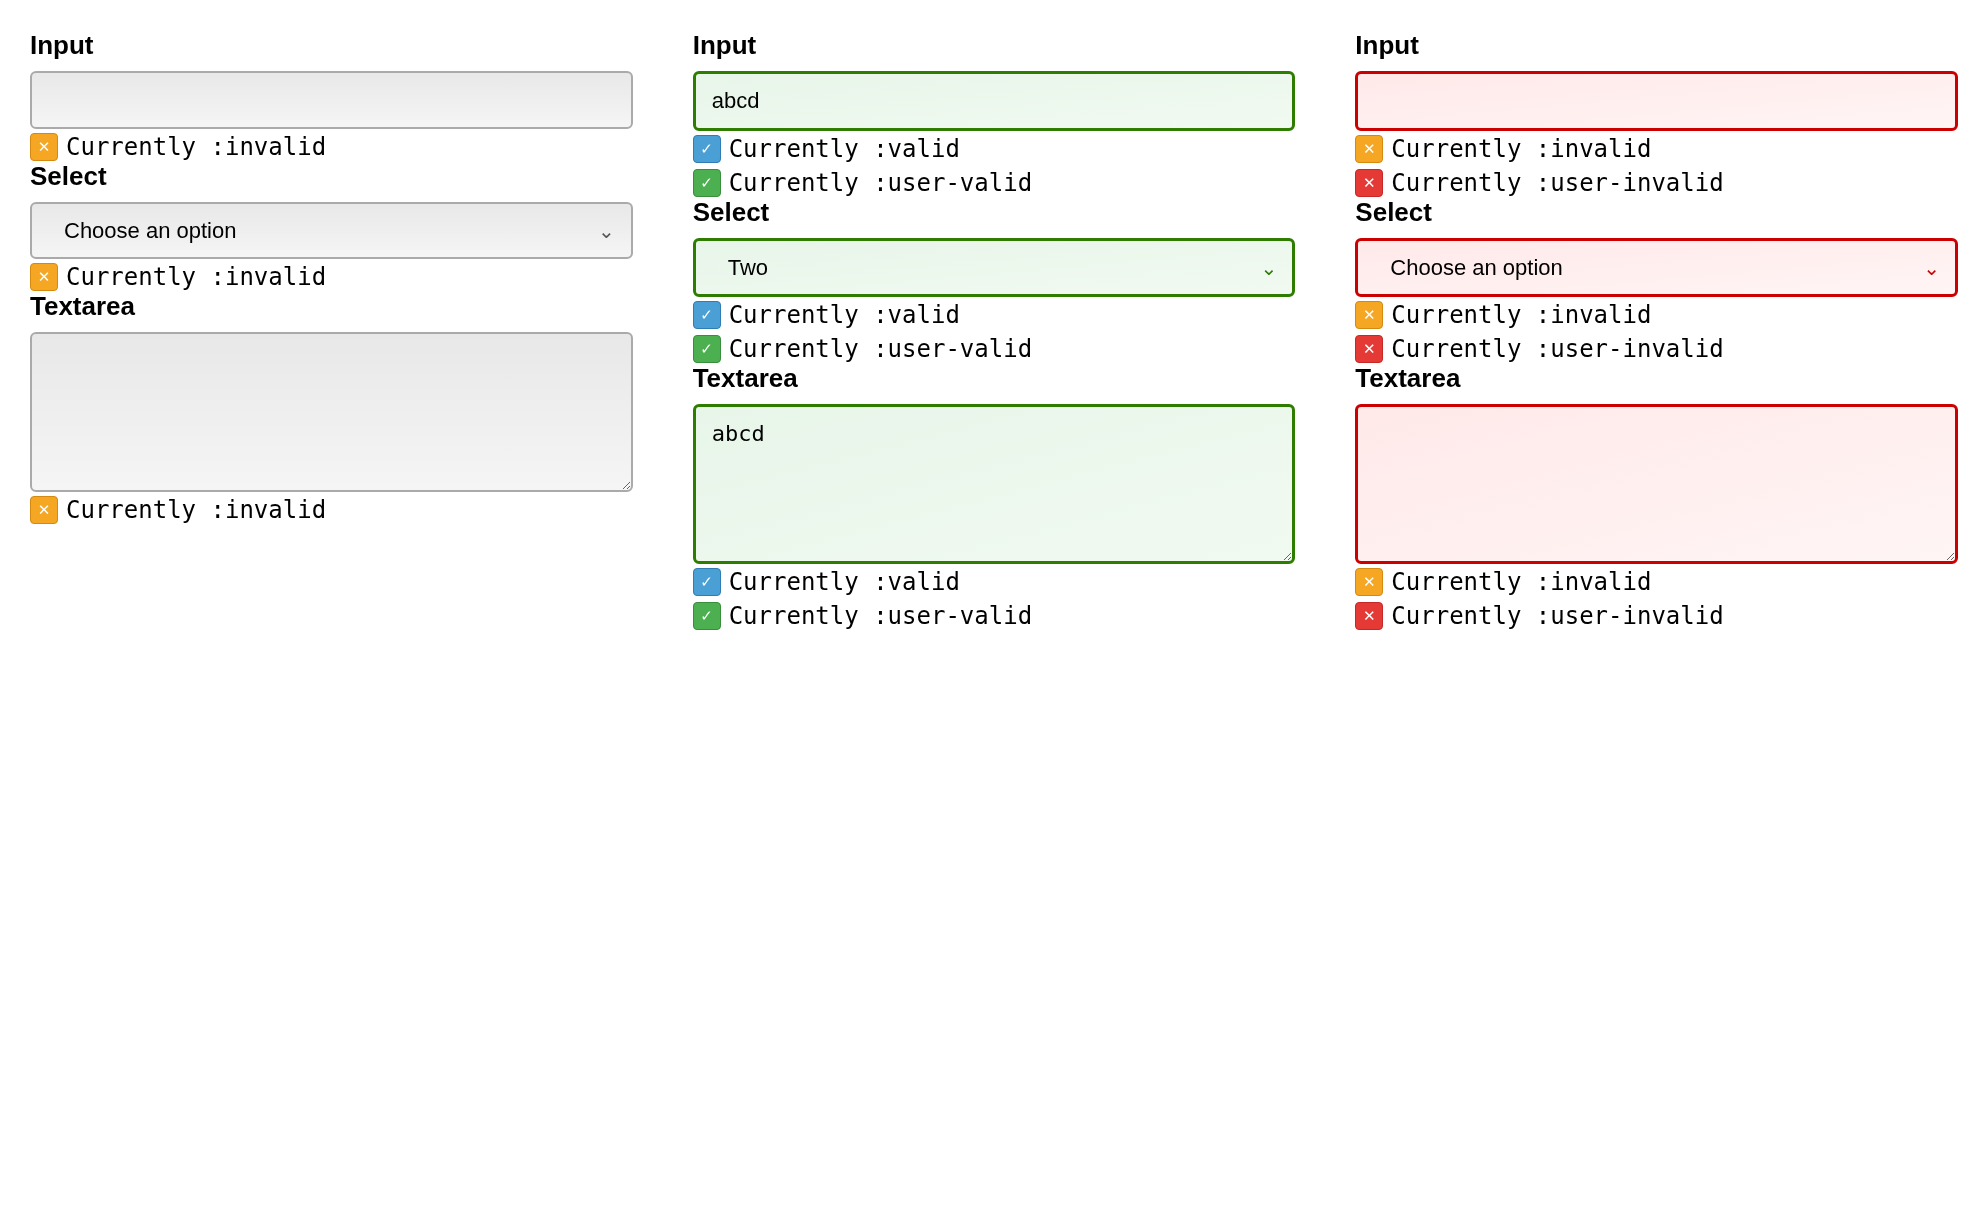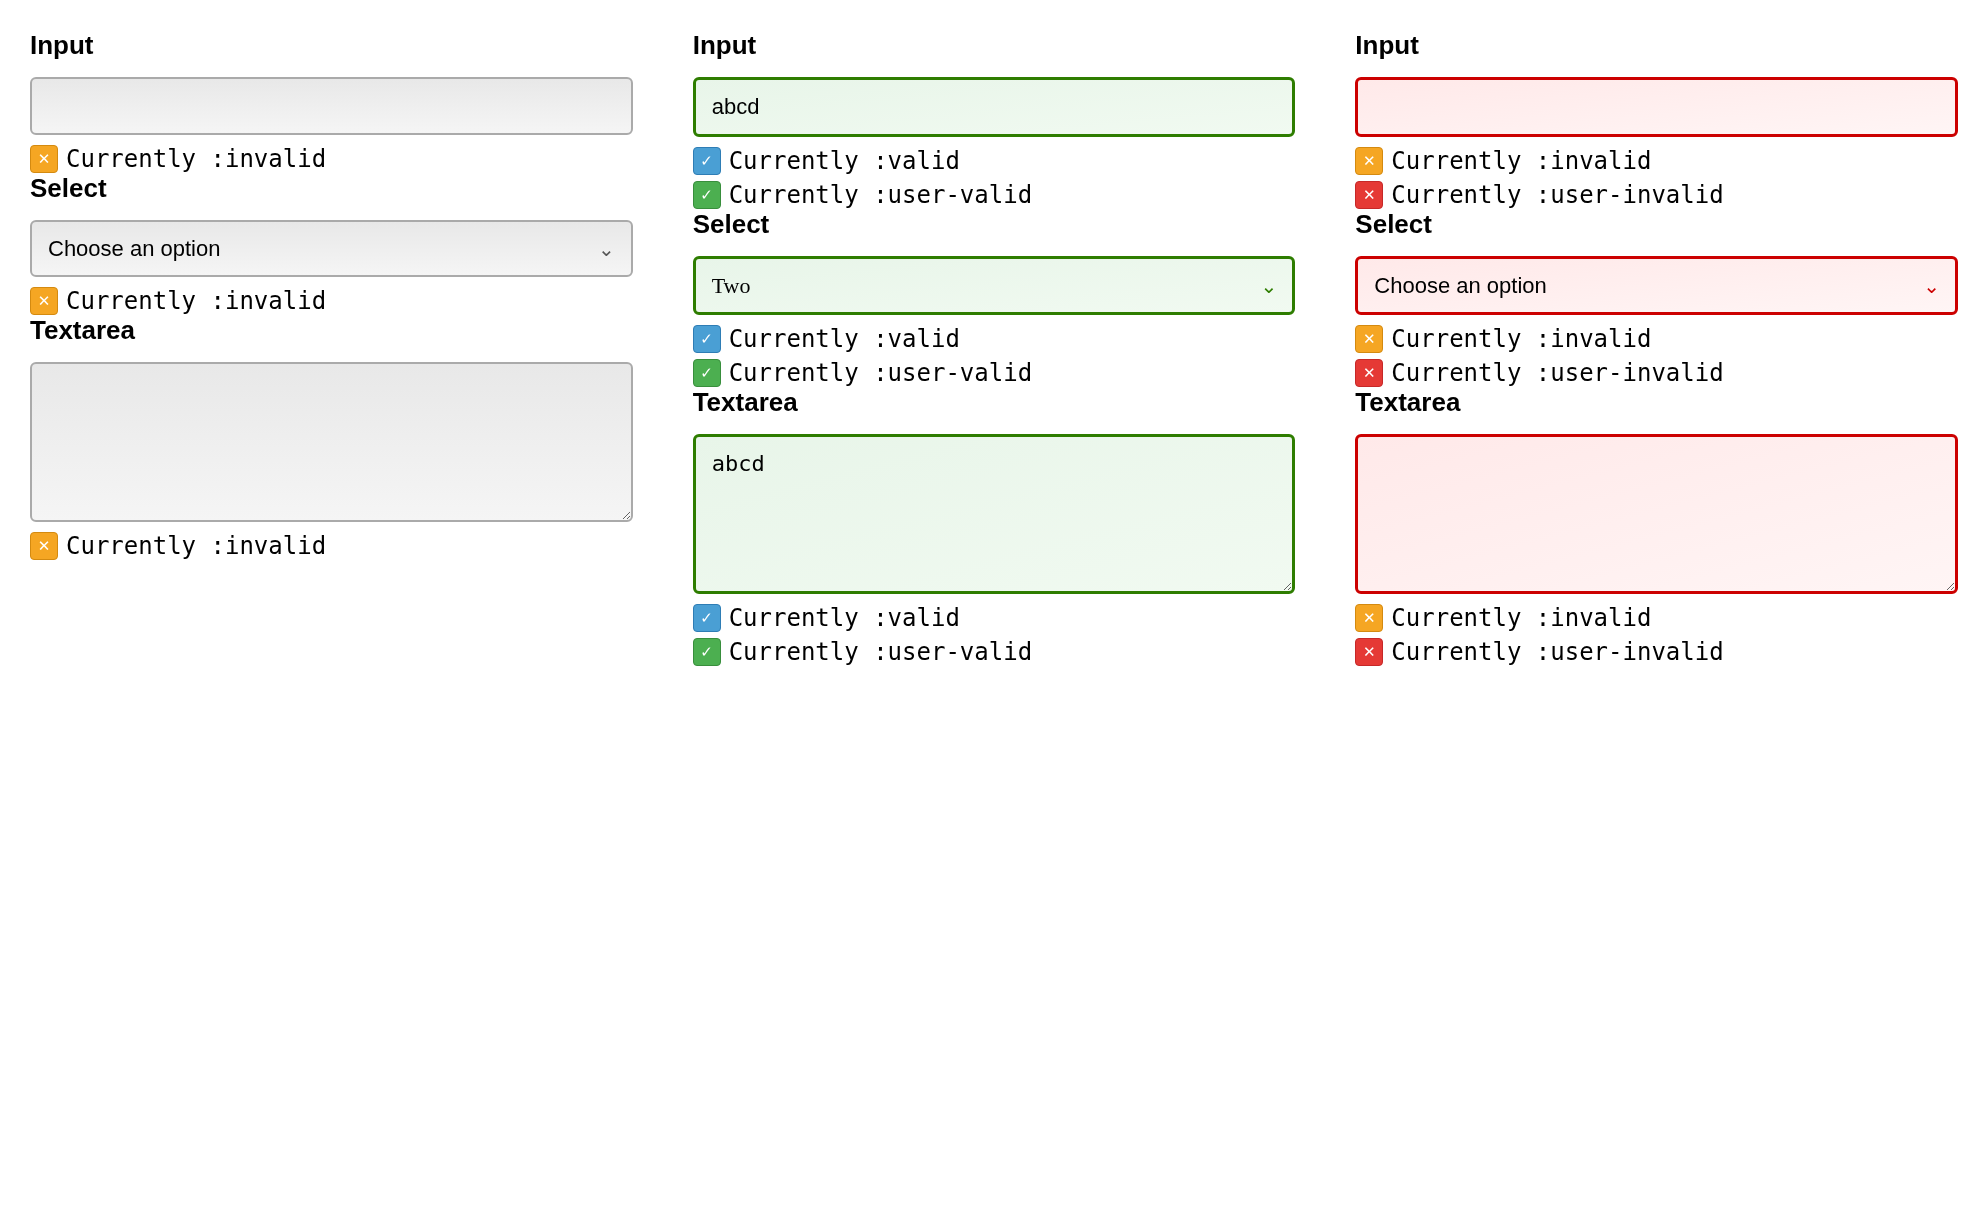--- a/index.html
+++ b/index.html
@@ -11,21 +11,21 @@
       min-height: 1219px;
     }
     .grid {
       display: grid;
       grid-template-columns: repeat(3, 1fr);
       gap: 50px 60px;
     }
     .cell {
       display: flex;
       flex-direction: column;
-      gap: 10px;
+      gap: 4px;
     }
     .section-title {
       font-size: 26px;
       font-weight: bold;
       margin-bottom: 6px;
     }
     
     .input-field {
       width: 100%;
       padding: 14px 16px;
@@ -45,36 +45,35 @@
       background: linear-gradient(to bottom right, #ffe9e9, #fff5f5);
       border: 3px solid #cc0000;
     }
     
     .select-wrapper {
       position: relative;
       width: 100%;
     }
     .select-field {
       width: 100%;
-      padding: 14px 50px 14px 16px;
+      padding: 14px 50px 14px 32px;
       font-size: 22px;
       border-radius: 6px;
       outline: none;
       appearance: none;
       -webkit-appearance: none;
       cursor: pointer;
     }
     .select-default {
       background: linear-gradient(to bottom, #e8e8e8, #f5f5f5);
       border: 2px solid #aaa;
     }
     .select-valid {
       background: linear-gradient(to bottom right, #e8f5e9, #f1faf1);
       border: 3px solid #2e7d00;
-      font-family: Liberation Serif, serif;
     }
     .select-invalid-red {
       background: linear-gradient(to bottom right, #ffe9e9, #fff5f5);
       border: 3px solid #cc0000;
     }
     .chevron {
       position: absolute;
       right: 18px;
       top: 50%;
       transform: translateY(-50%);

